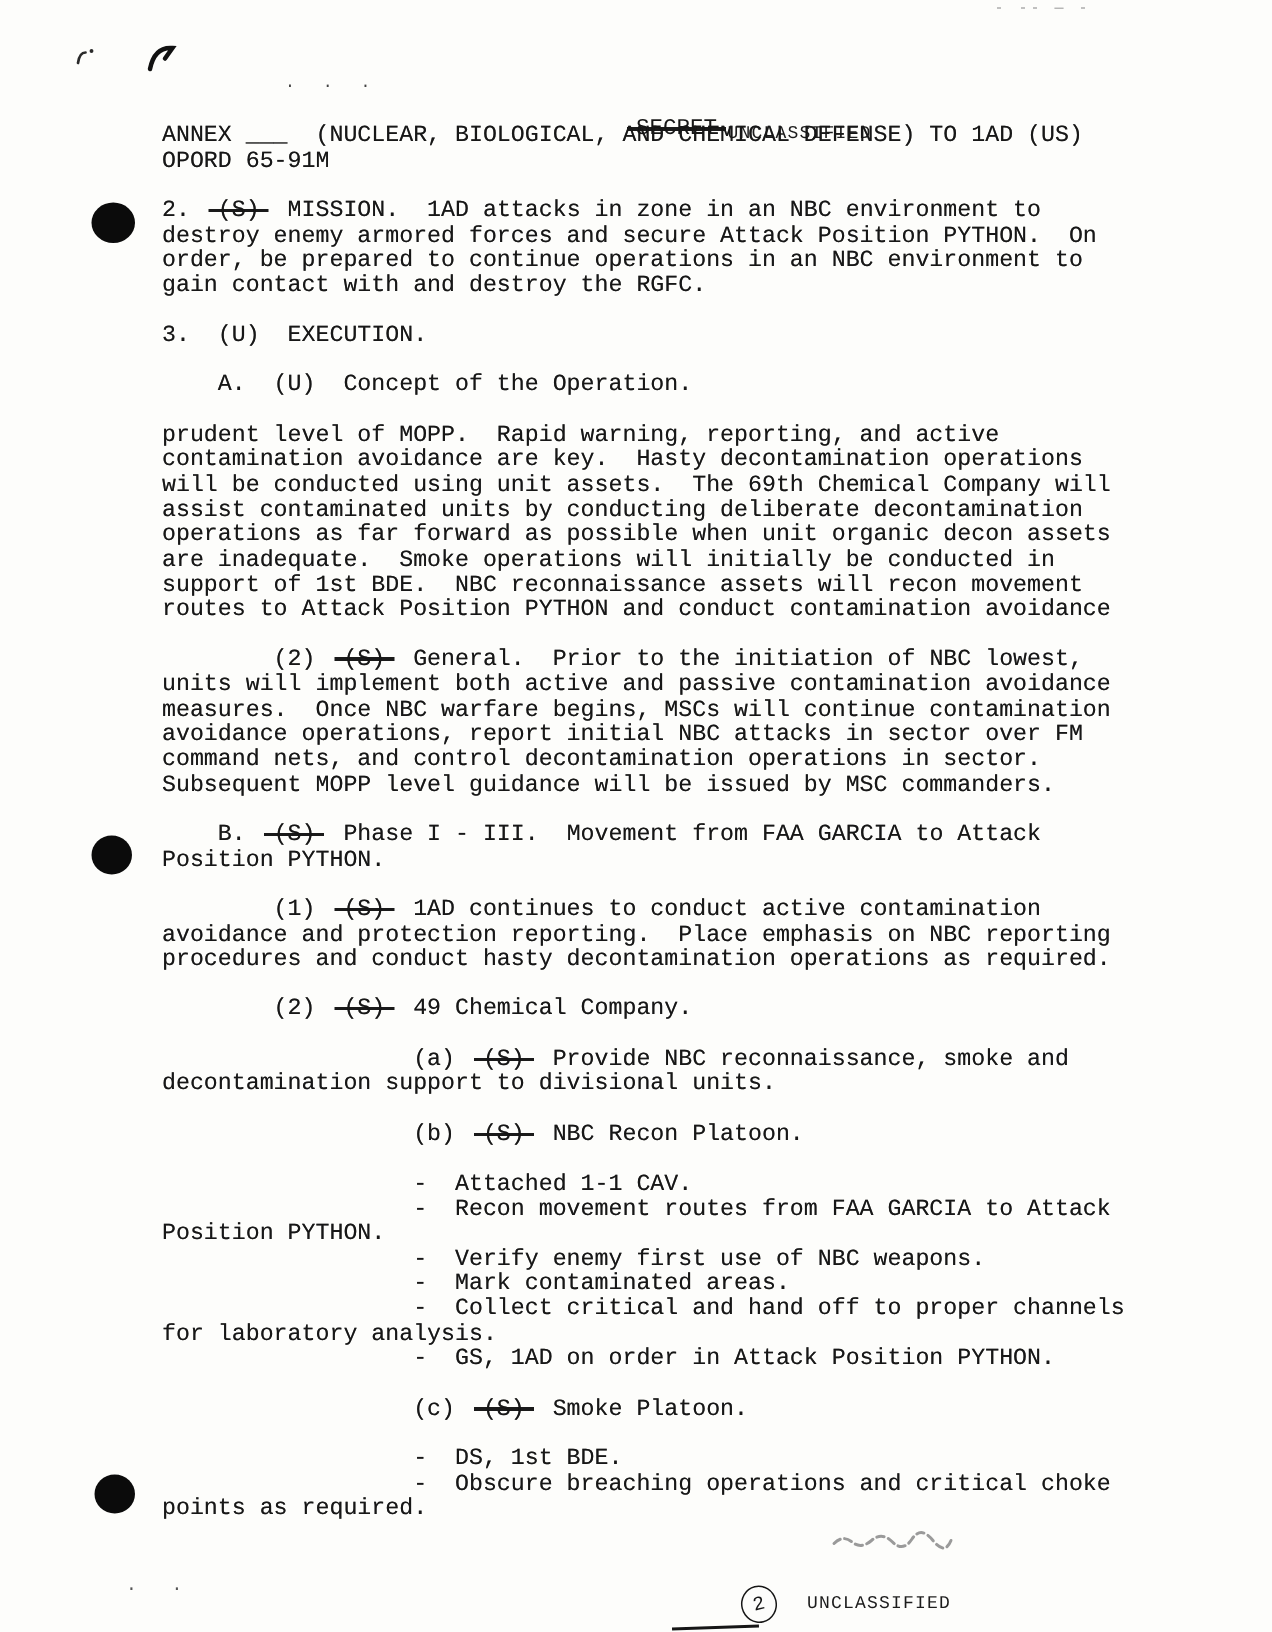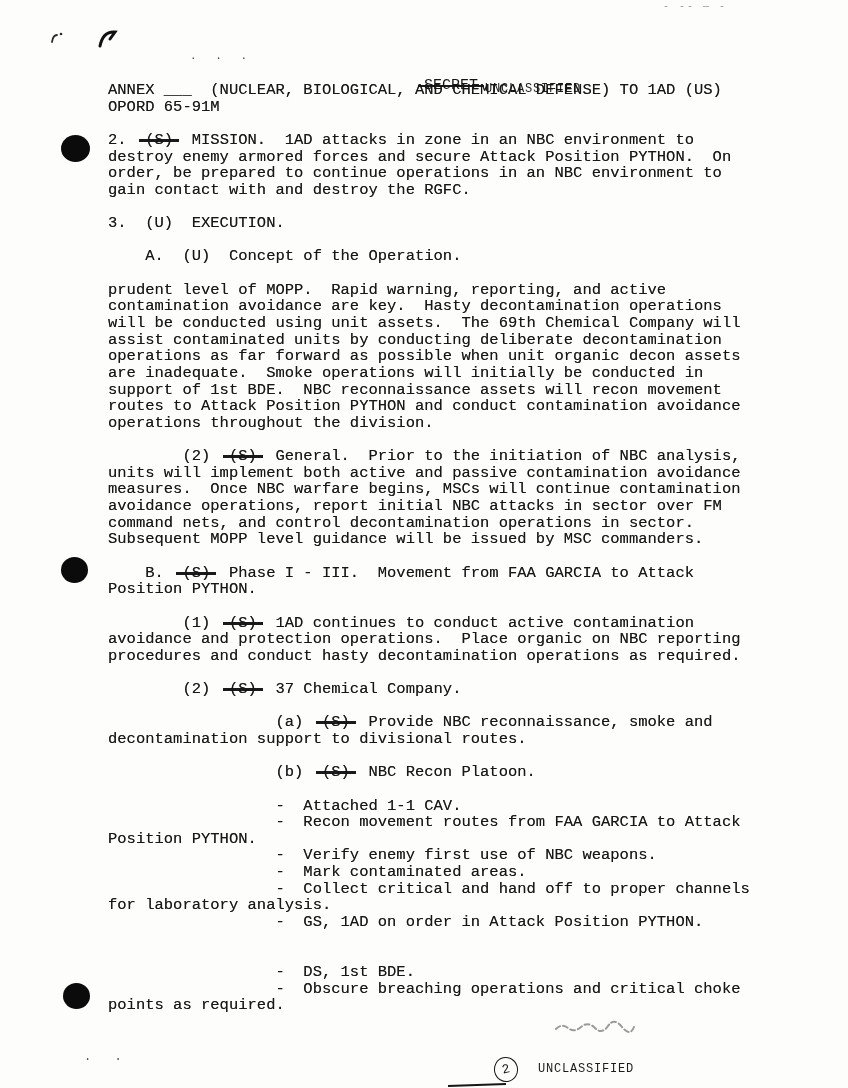--- a/index.html
+++ b/index.html
@@ -130,52 +130,52 @@
       <div class="line"><span class="seg">    A.  (U)  Concept of the Operation.</span></div>
       <div class="line"></div>
       <div class="line"><span class="seg">prudent level of MOPP.  Rapid warning, reporting, and active</span></div>
       <div class="line"><span class="seg">contamination avoidance are key.  Hasty decontamination operations</span></div>
       <div class="line"><span class="seg">will be conducted using unit assets.  The 69th Chemical Company will</span></div>
       <div class="line"><span class="seg">assist contaminated units by conducting deliberate decontamination</span></div>
       <div class="line"><span class="seg">operations as far forward as possible when unit organic decon assets</span></div>
       <div class="line"><span class="seg">are inadequate.  Smoke operations will initially be conducted in</span></div>
       <div class="line"><span class="seg">support of 1st BDE.  NBC reconnaissance assets will recon movement</span></div>
       <div class="line"><span class="seg">routes to Attack Position PYTHON and conduct contamination avoidance</span></div>
-      <div class="line"><span class="seg">operations throughout the division.</span></div>
       <div class="line"></div>
-      <div class="line"><span class="seg">        (2)  </span><span class="seg strike">(S)</span><span class="seg">  General.  Prior to the initiation of NBC analysis,</span></div>
+      <div class="line"><span class="seg">        (2)  </span><span class="seg strike">(S)</span><span class="seg">  General.  Prior to the initiation of NBC lowest,</span></div>
       <div class="line"><span class="seg">units will implement both active and passive contamination avoidance</span></div>
       <div class="line"><span class="seg">measures.  Once NBC warfare begins, MSCs will continue contamination</span></div>
       <div class="line"><span class="seg">avoidance operations, report initial NBC attacks in sector over FM</span></div>
       <div class="line"><span class="seg">command nets, and control decontamination operations in sector.</span></div>
       <div class="line"><span class="seg">Subsequent MOPP level guidance will be issued by MSC commanders.</span></div>
       <div class="line"></div>
       <div class="line"><span class="seg">    B.  </span><span class="seg strike">(S)</span><span class="seg">  Phase I - III.  Movement from FAA GARCIA to Attack</span></div>
       <div class="line"><span class="seg">Position PYTHON.</span></div>
       <div class="line"></div>
       <div class="line"><span class="seg">        (1)  </span><span class="seg strike">(S)</span><span class="seg">  1AD continues to conduct active contamination</span></div>
-      <div class="line"><span class="seg">avoidance and protection operations.  Place organic on NBC reporting</span></div>
+      <div class="line"><span class="seg">avoidance and protection reporting.  Place emphasis on NBC reporting</span></div>
       <div class="line"><span class="seg">procedures and conduct hasty decontamination operations as required.</span></div>
       <div class="line"></div>
-      <div class="line"><span class="seg">        (2)  </span><span class="seg strike">(S)</span><span class="seg">  37 Chemical Company.</span></div>
+      <div class="line"><span class="seg">        (2)  </span><span class="seg strike">(S)</span><span class="seg">  49 Chemical Company.</span></div>
       <div class="line"></div>
       <div class="line"><span class="seg">                  (a)  </span><span class="seg strike">(S)</span><span class="seg">  Provide NBC reconnaissance, smoke and</span></div>
-      <div class="line"><span class="seg">decontamination support to divisional routes.</span></div>
+      <div class="line"><span class="seg">decontamination support to divisional units.</span></div>
       <div class="line"></div>
       <div class="line"><span class="seg">                  (b)  </span><span class="seg strike">(S)</span><span class="seg">  NBC Recon Platoon.</span></div>
       <div class="line"></div>
       <div class="line"><span class="seg">                  -  Attached 1-1 CAV.</span></div>
       <div class="line"><span class="seg">                  -  Recon movement routes from FAA GARCIA to Attack</span></div>
       <div class="line"><span class="seg">Position PYTHON.</span></div>
       <div class="line"><span class="seg">                  -  Verify enemy first use of NBC weapons.</span></div>
       <div class="line"><span class="seg">                  -  Mark contaminated areas.</span></div>
       <div class="line"><span class="seg">                  -  Collect critical and hand off to proper channels</span></div>
       <div class="line"><span class="seg">for laboratory analysis.</span></div>
       <div class="line"><span class="seg">                  -  GS, 1AD on order in Attack Position PYTHON.</span></div>
       <div class="line"></div>
+      <div class="line"><span class="seg">                  (c)  </span><span class="seg strike">(S)</span><span class="seg">  Smoke Platoon.</span></div>
       <div class="line"></div>
       <div class="line"><span class="seg">                  -  DS, 1st BDE.</span></div>
       <div class="line"><span class="seg">                  -  Obscure breaching operations and critical choke</span></div>
       <div class="line"><span class="seg">points as required.</span></div>
     </div>
 
   <svg class="smudge" width="110" height="14" viewBox="0 0 110 14">
     <path d="M4,9 q6,-6 12,-1 t13,-1 t14,1 t13,-2 t14,1 t12,0" stroke="#5a5a5a" stroke-width="2" fill="none" stroke-dasharray="5,3" stroke-linecap="round"></path>
   </svg>
 

